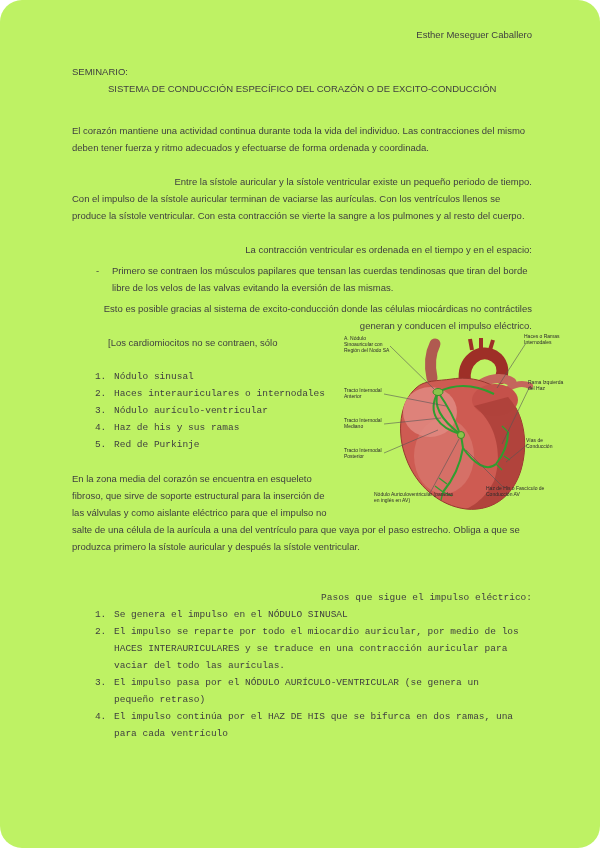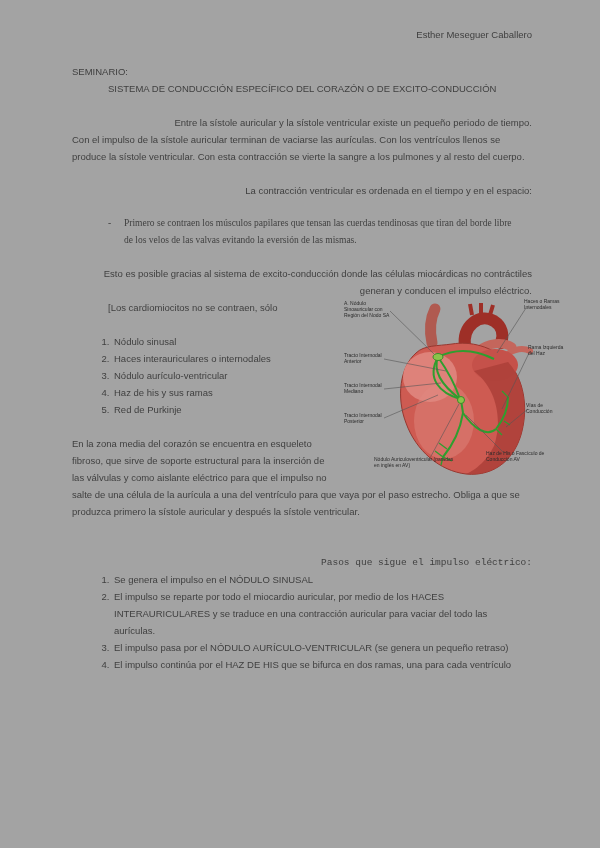--- a/index.html
+++ b/index.html
@@ -1,38 +1,39 @@
 <!DOCTYPE html>
 <html><head>
 <meta charset="utf-8">
 <style>
   html,body{margin:0;padding:0;background:#ffffff;}
   .page{
     width:600px;
     height:848px;
     margin:0 auto;
-    background:#a3a3a3;
+    background:#bef264;
     box-sizing:border-box;
     padding:26px 68px 30px 72px;
     font-family:"Liberation Sans", sans-serif;
     font-size:9.5px;
     line-height:17px;
     color:#3f3f3f;
     position:relative;
     overflow:hidden;
+    border-radius:22px;
   }
   .hdr{text-align:right;margin-bottom:20px;}
   .seminar-label{margin-bottom:0;}
-  .doc-title{margin-left:36px;margin-bottom:17px;}
+  .doc-title{margin-left:36px;margin-bottom:25px;}
   .para{margin:0 0 17px 0;}
   .para.tight{margin-bottom:0;text-align:right;}
-  .dash-list{margin:16px;padding:0;list-style:none;font-family:Liberation Serif, serif;}
+  .dash-list{margin:4px;padding:0;list-style:none;}
   .dash-list li{position:relative;padding-left:36px;}
   .dash-list li::before{content:"-";position:absolute;left:20px;top:0;}
-  ol.num-list{margin:0;padding:0 0 0 40px;}
+  ol.num-list{margin:0;padding:0 0 0 40px;font-family:Liberation Mono, monospace;}
   ol.num-list li{padding-left:2px;}
   .note{margin-left:36px;}
   .note .l2{margin-left:6px;}
   .steps{max-width:410px;}
   .clear{clear:both;}
   .diagram-float{
     float:right;
     width:226px;
     height:184px;
     margin-right:-38px;
@@ -52,20 +53,21 @@
 </head>
 <body>
 
 <div class="page">
 
   <div class="hdr">Esther Meseguer Caballero</div>
 
   <div class="seminar-label">SEMINARIO:</div>
   <div class="doc-title">SISTEMA DE CONDUCCIÓN ESPECÍFICO DEL CORAZÓN O DE EXCITO-CONDUCCIÓN</div>
 
+  <p class="para">El corazón mantiene una actividad continua durante toda la vida del individuo. Las contracciones del mismo deben tener fuerza y ritmo adecuados y efectuarse de forma ordenada y coordinada.</p>
 
   <p class="para tight">Entre la sístole auricular y la sístole ventricular existe un pequeño periodo de tiempo.</p>
   <p class="para">Con el impulso de la sístole auricular terminan de vaciarse las aurículas. Con los ventrículos llenos se produce la sístole ventricular. Con esta contracción se vierte la sangre a los pulmones y al resto del cuerpo.</p>
 
   <p class="para tight">La contracción ventricular es ordenada en el tiempo y en el espacio:</p>
   <ul class="dash-list">
     <li>Primero se contraen los músculos papilares que tensan las cuerdas tendinosas que tiran del borde libre de los velos de las valvas evitando la eversión de las mismas.</li>
   </ul>
   <p class="para tight">Esto es posible gracias al sistema de excito-conducción donde las células miocárdicas no contráctiles generan y conducen el impulso eléctrico.</p>
 

